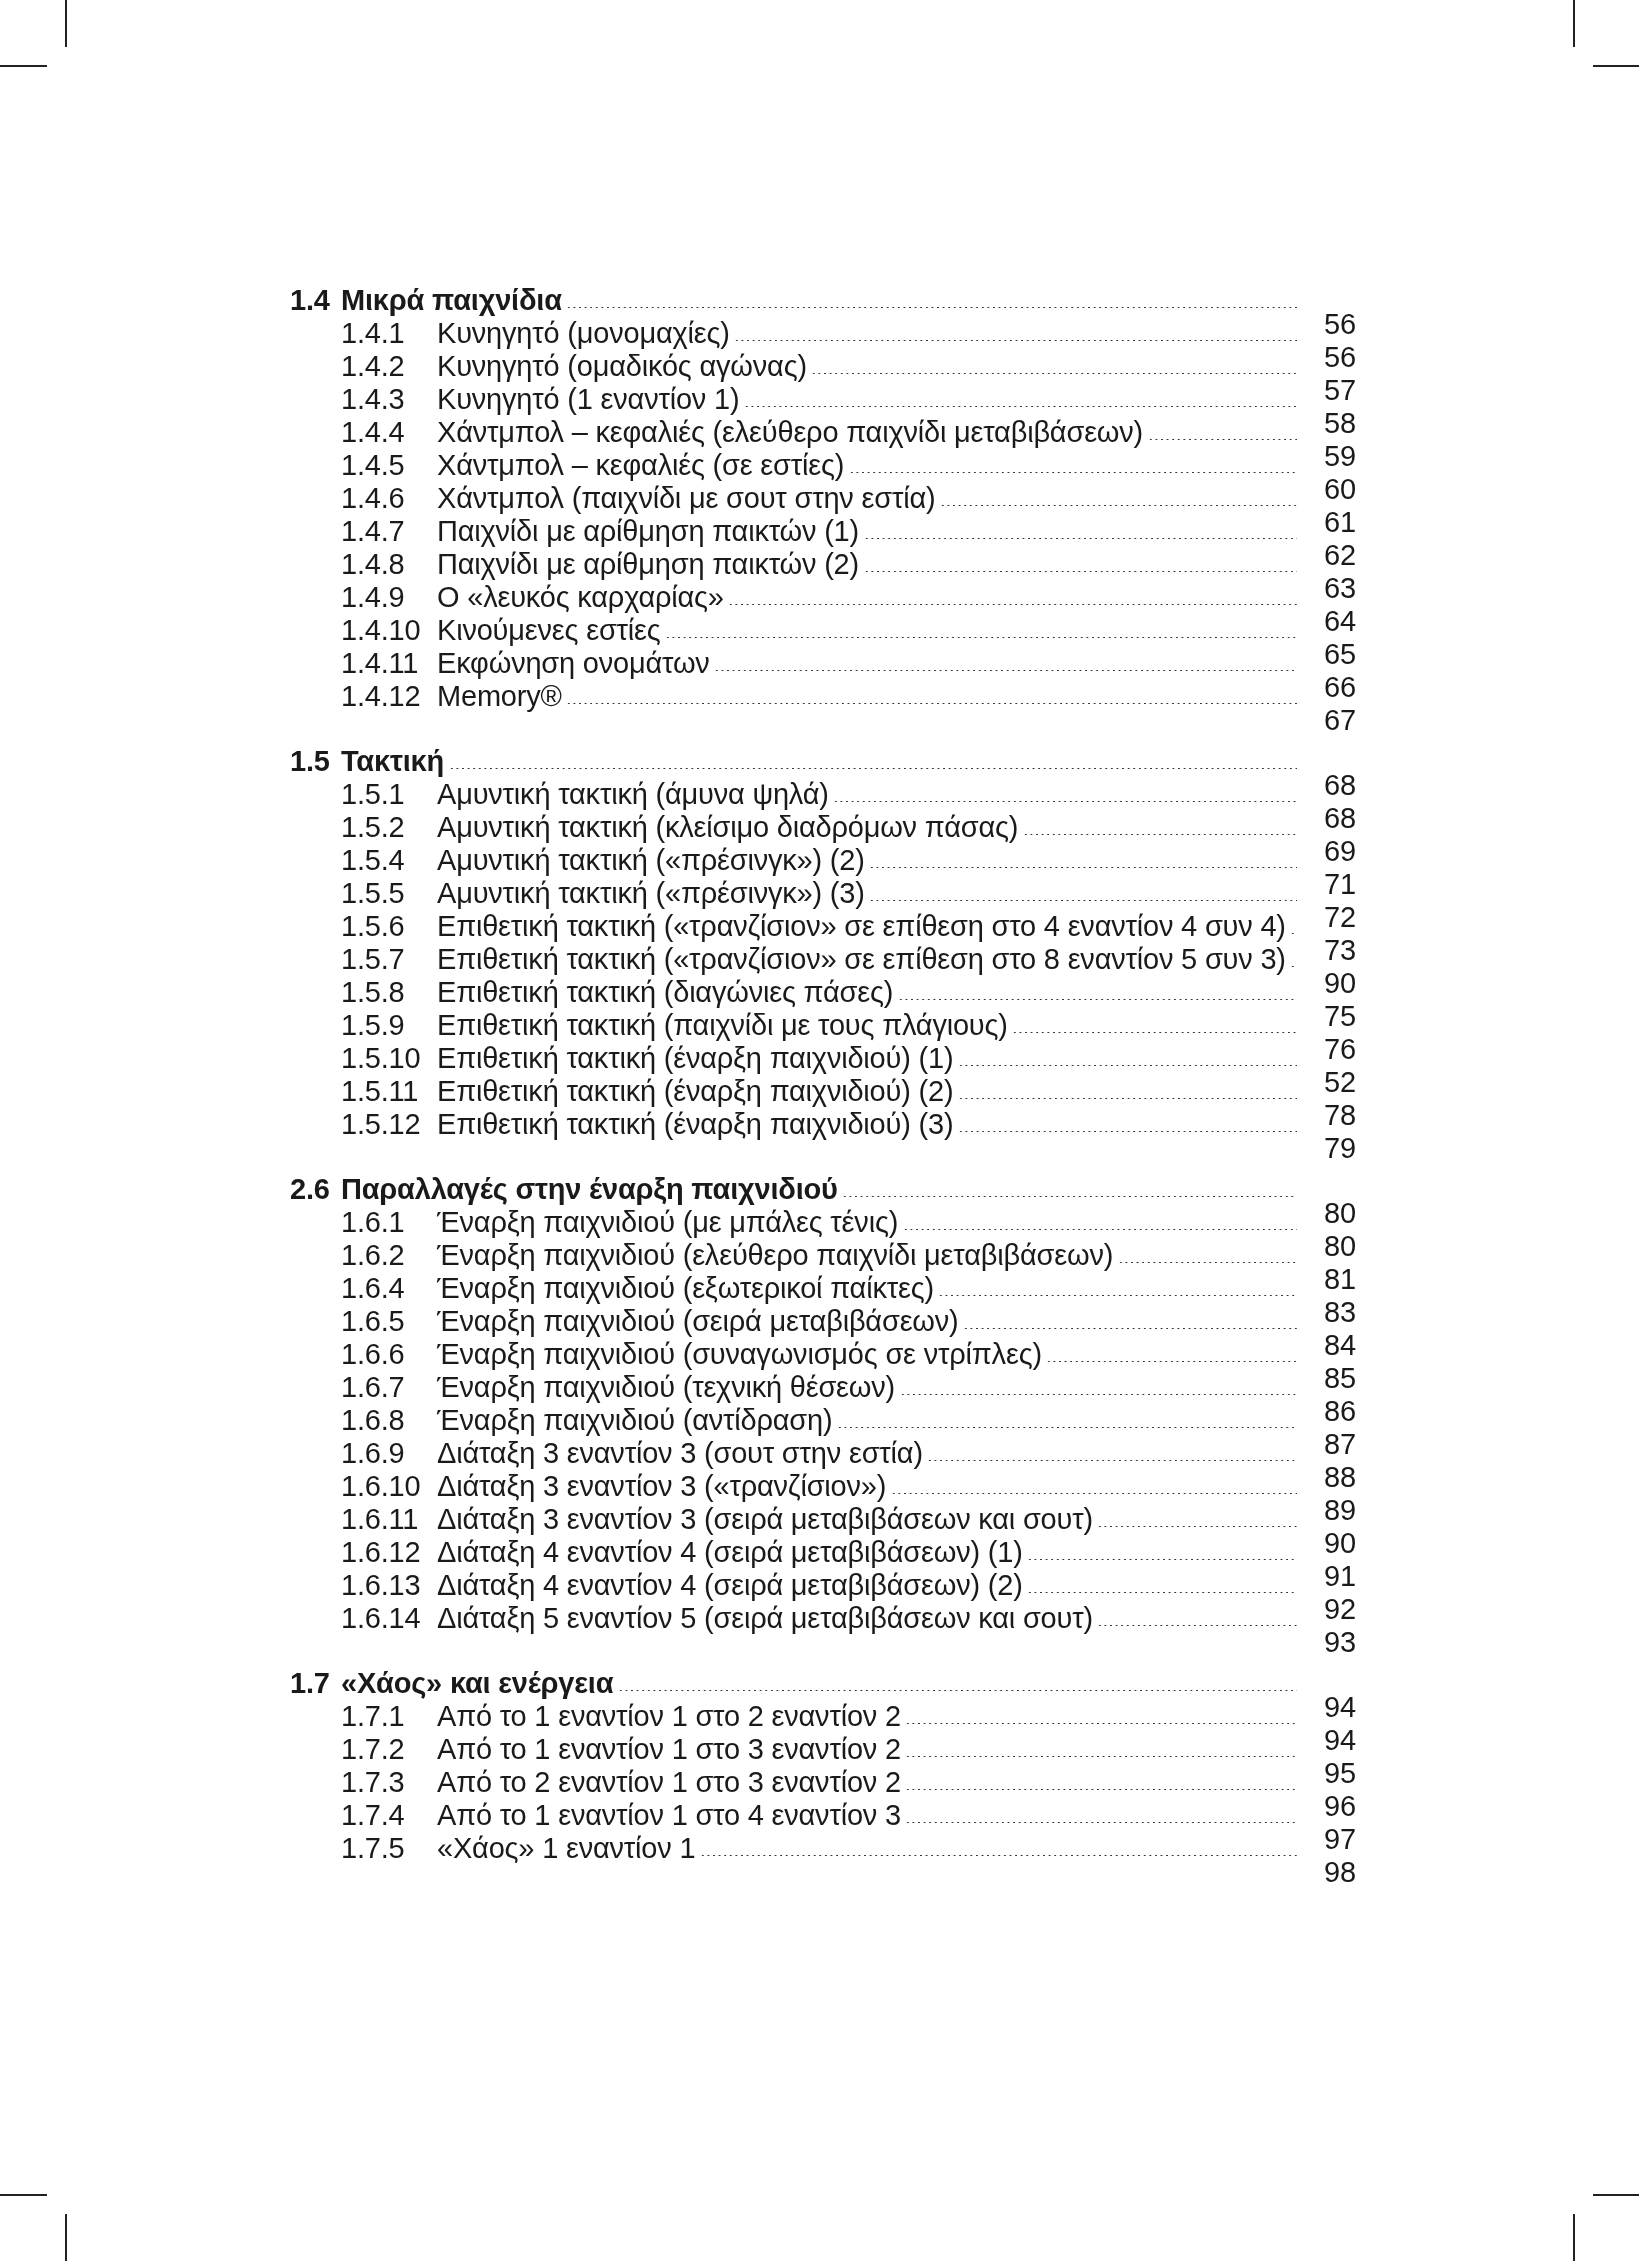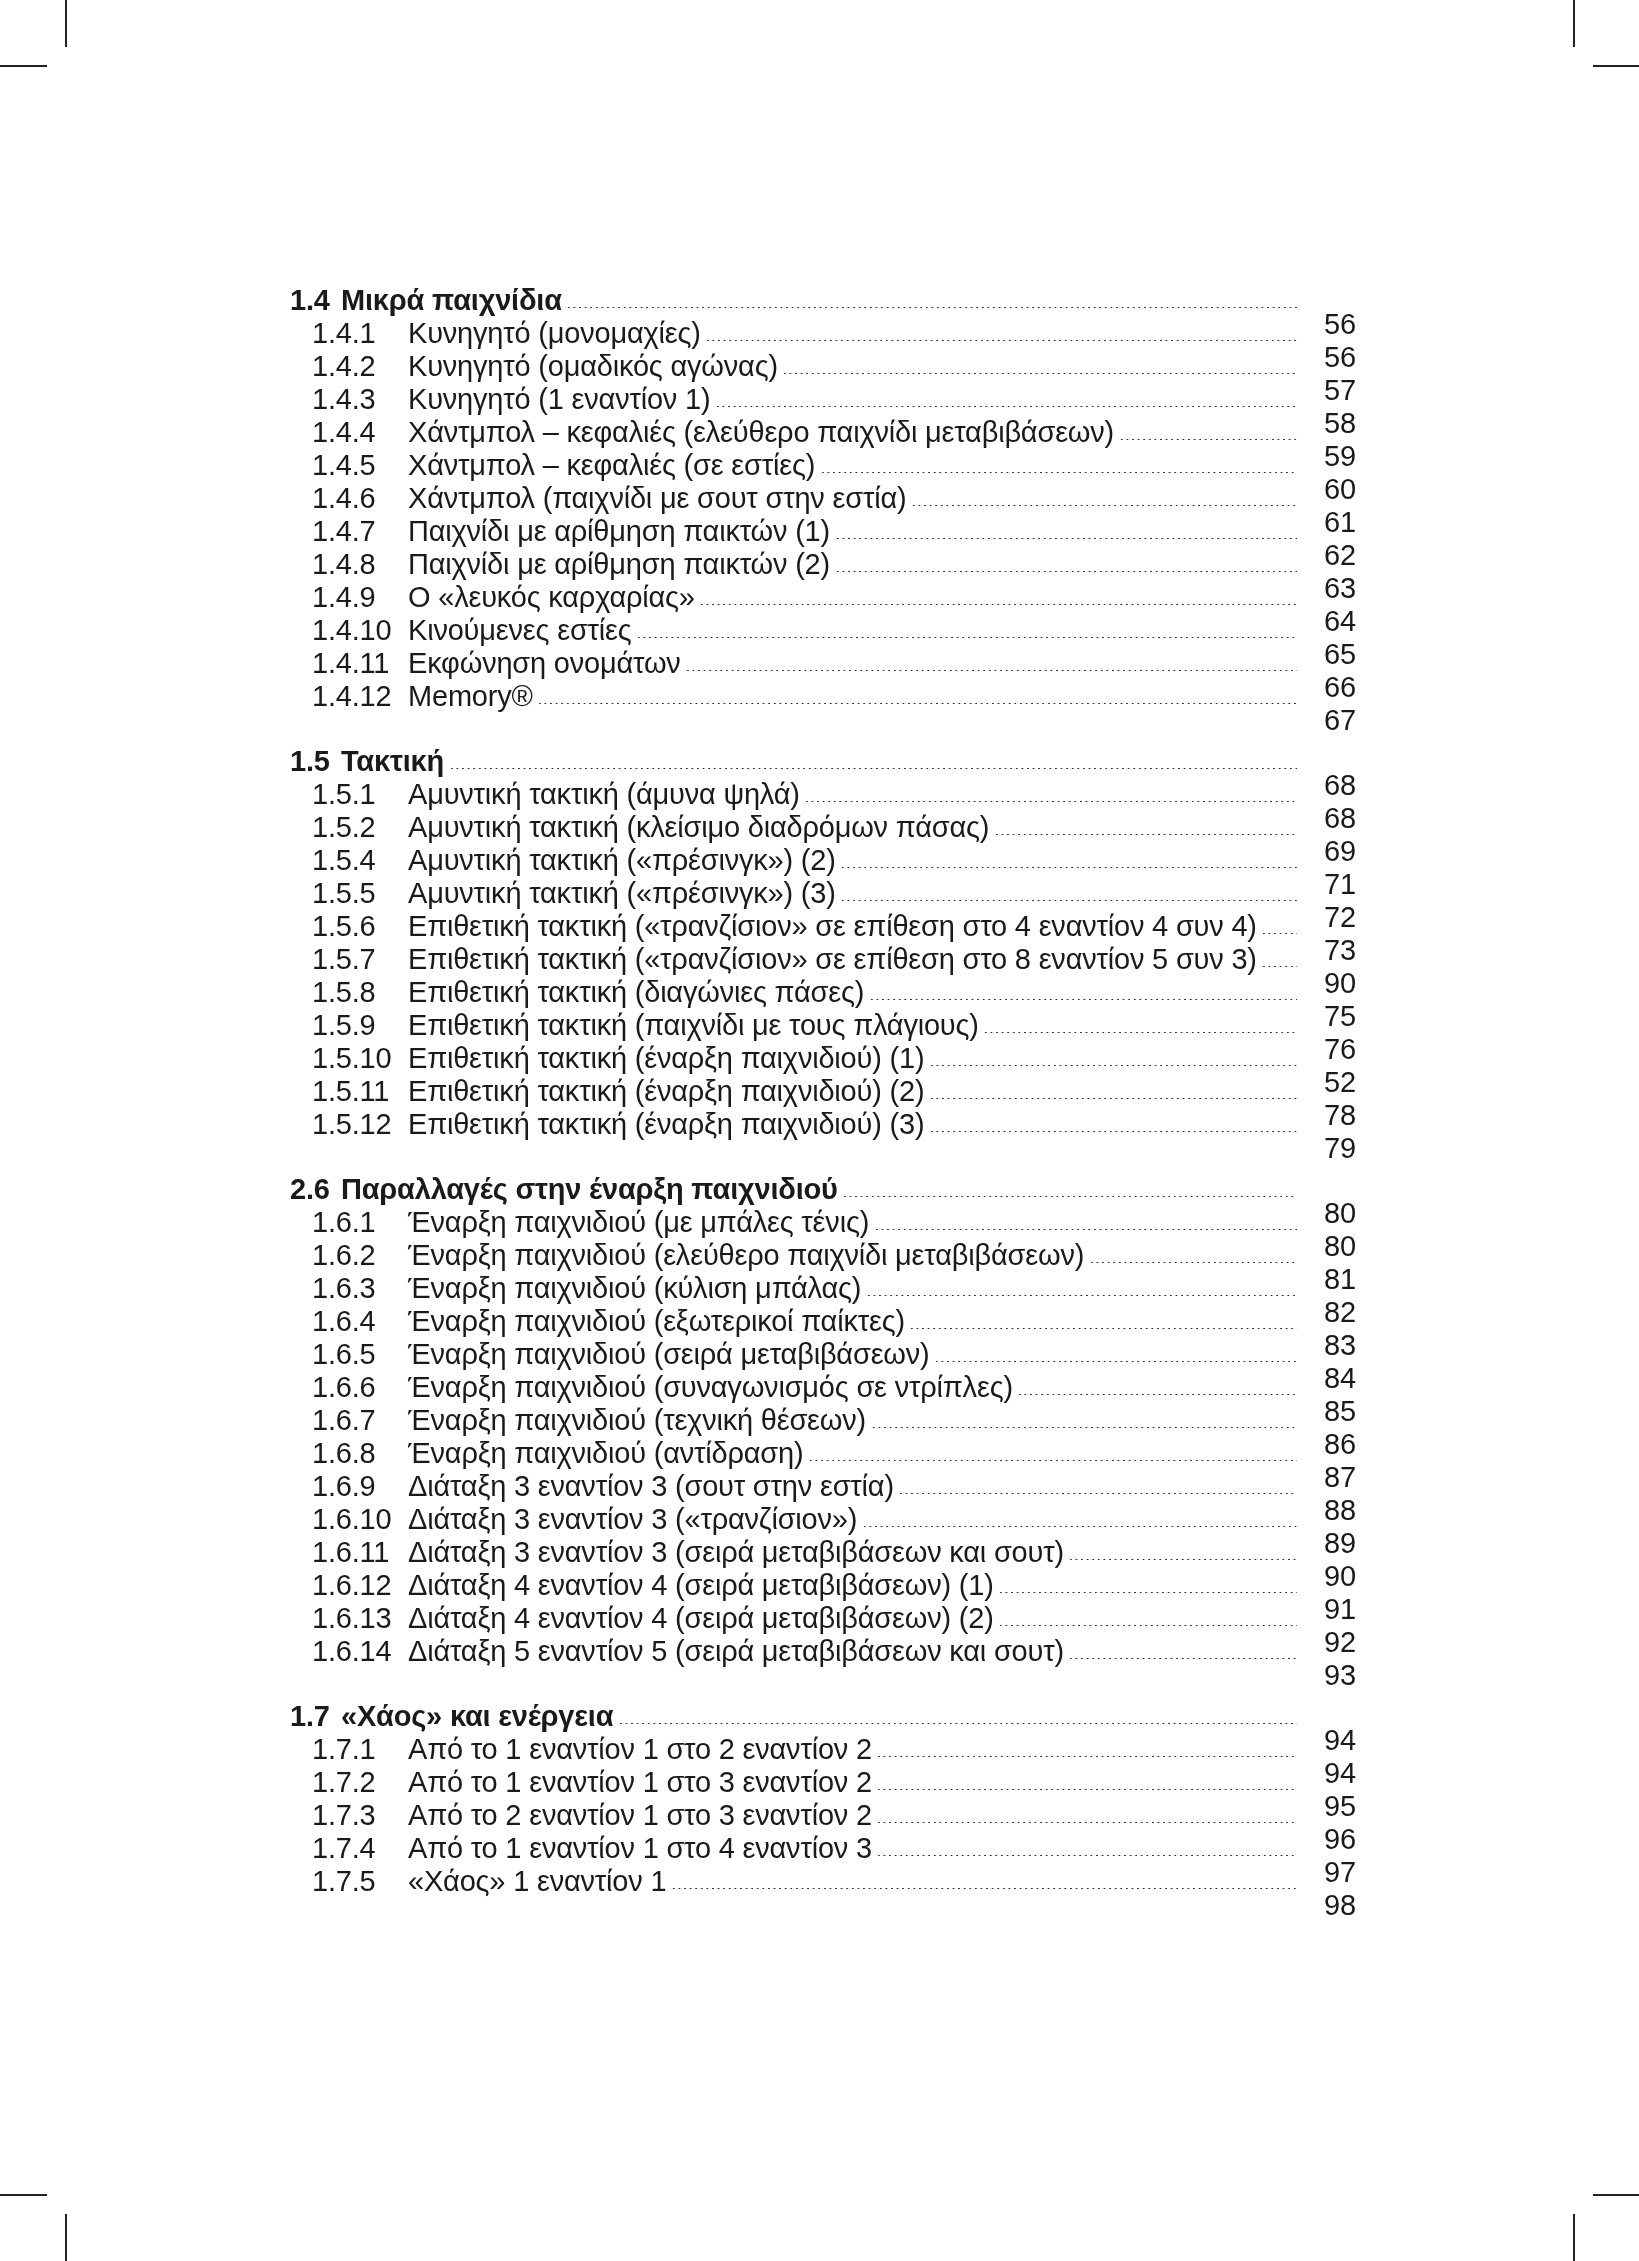--- a/index.html
+++ b/index.html
@@ -6,21 +6,21 @@
   body { width: 1640px; height: 2261px; position: relative; overflow: hidden;
          font-family: "Liberation Sans", "DejaVu Sans", sans-serif; color: #1a1a1a; }
   .crop { position: absolute; background: #222; }
   .toc { position: absolute; left: 290px; top: 284px; width: 1067px; }
   .section { margin-bottom: 32px; }
   .row { position: relative; height: 33px; display: flex; align-items: center;
          font-size: 29px; white-space: nowrap; letter-spacing: -0.2px; }
   .row .num { flex: 0 0 auto; }
   .row.main .num { width: 51px; font-weight: bold; }
   .row.main .title { font-weight: bold; }
-  .row.sub .num { width: 96px; margin-left: 22px; }
+  .row.sub .num { width: 96px; margin-left: 51px; }
   .row .title { flex: 0 0 auto; padding-right: 4.5px; text-align: center; }
   .row .leader { flex: 1 1 auto; height: 3px; margin-top: 13.5px; margin-right: 27px;
                  background-image: radial-gradient(circle, #333 0.8px, transparent 1.1px);
                  background-size: 5.6px 3px; background-repeat: repeat-x; background-position: left center; }
   .row .page { flex: 0 0 33px; text-align: left; margin-top: 48px; }
 </style>
 </head>
 <body>
 
 <div class="crop" style="left:65px;top:0;width:1.5px;height:47px;"></div>
@@ -200,26 +200,20 @@
     <span class="leader"></span>
     <span class="page">80</span>
   </div>
       <div class="row sub">
     <span class="num">1.6.2</span>
     <span class="title">Έναρξη παιχνιδιού (ελεύθερο παιχνίδι μεταβιβάσεων)</span>
     <span class="leader"></span>
     <span class="page">81</span>
   </div>
       <div class="row sub">
-    <span class="num">1.6.3</span>
-    <span class="title">Έναρξη παιχνιδιού (κύλιση μπάλας)</span>
-    <span class="leader"></span>
-    <span class="page">82</span>
-  </div>
-      <div class="row sub">
     <span class="num">1.6.4</span>
     <span class="title">Έναρξη παιχνιδιού (εξωτερικοί παίκτες)</span>
     <span class="leader"></span>
     <span class="page">83</span>
   </div>
       <div class="row sub">
     <span class="num">1.6.5</span>
     <span class="title">Έναρξη παιχνιδιού (σειρά μεταβιβάσεων)</span>
     <span class="leader"></span>
     <span class="page">84</span>

